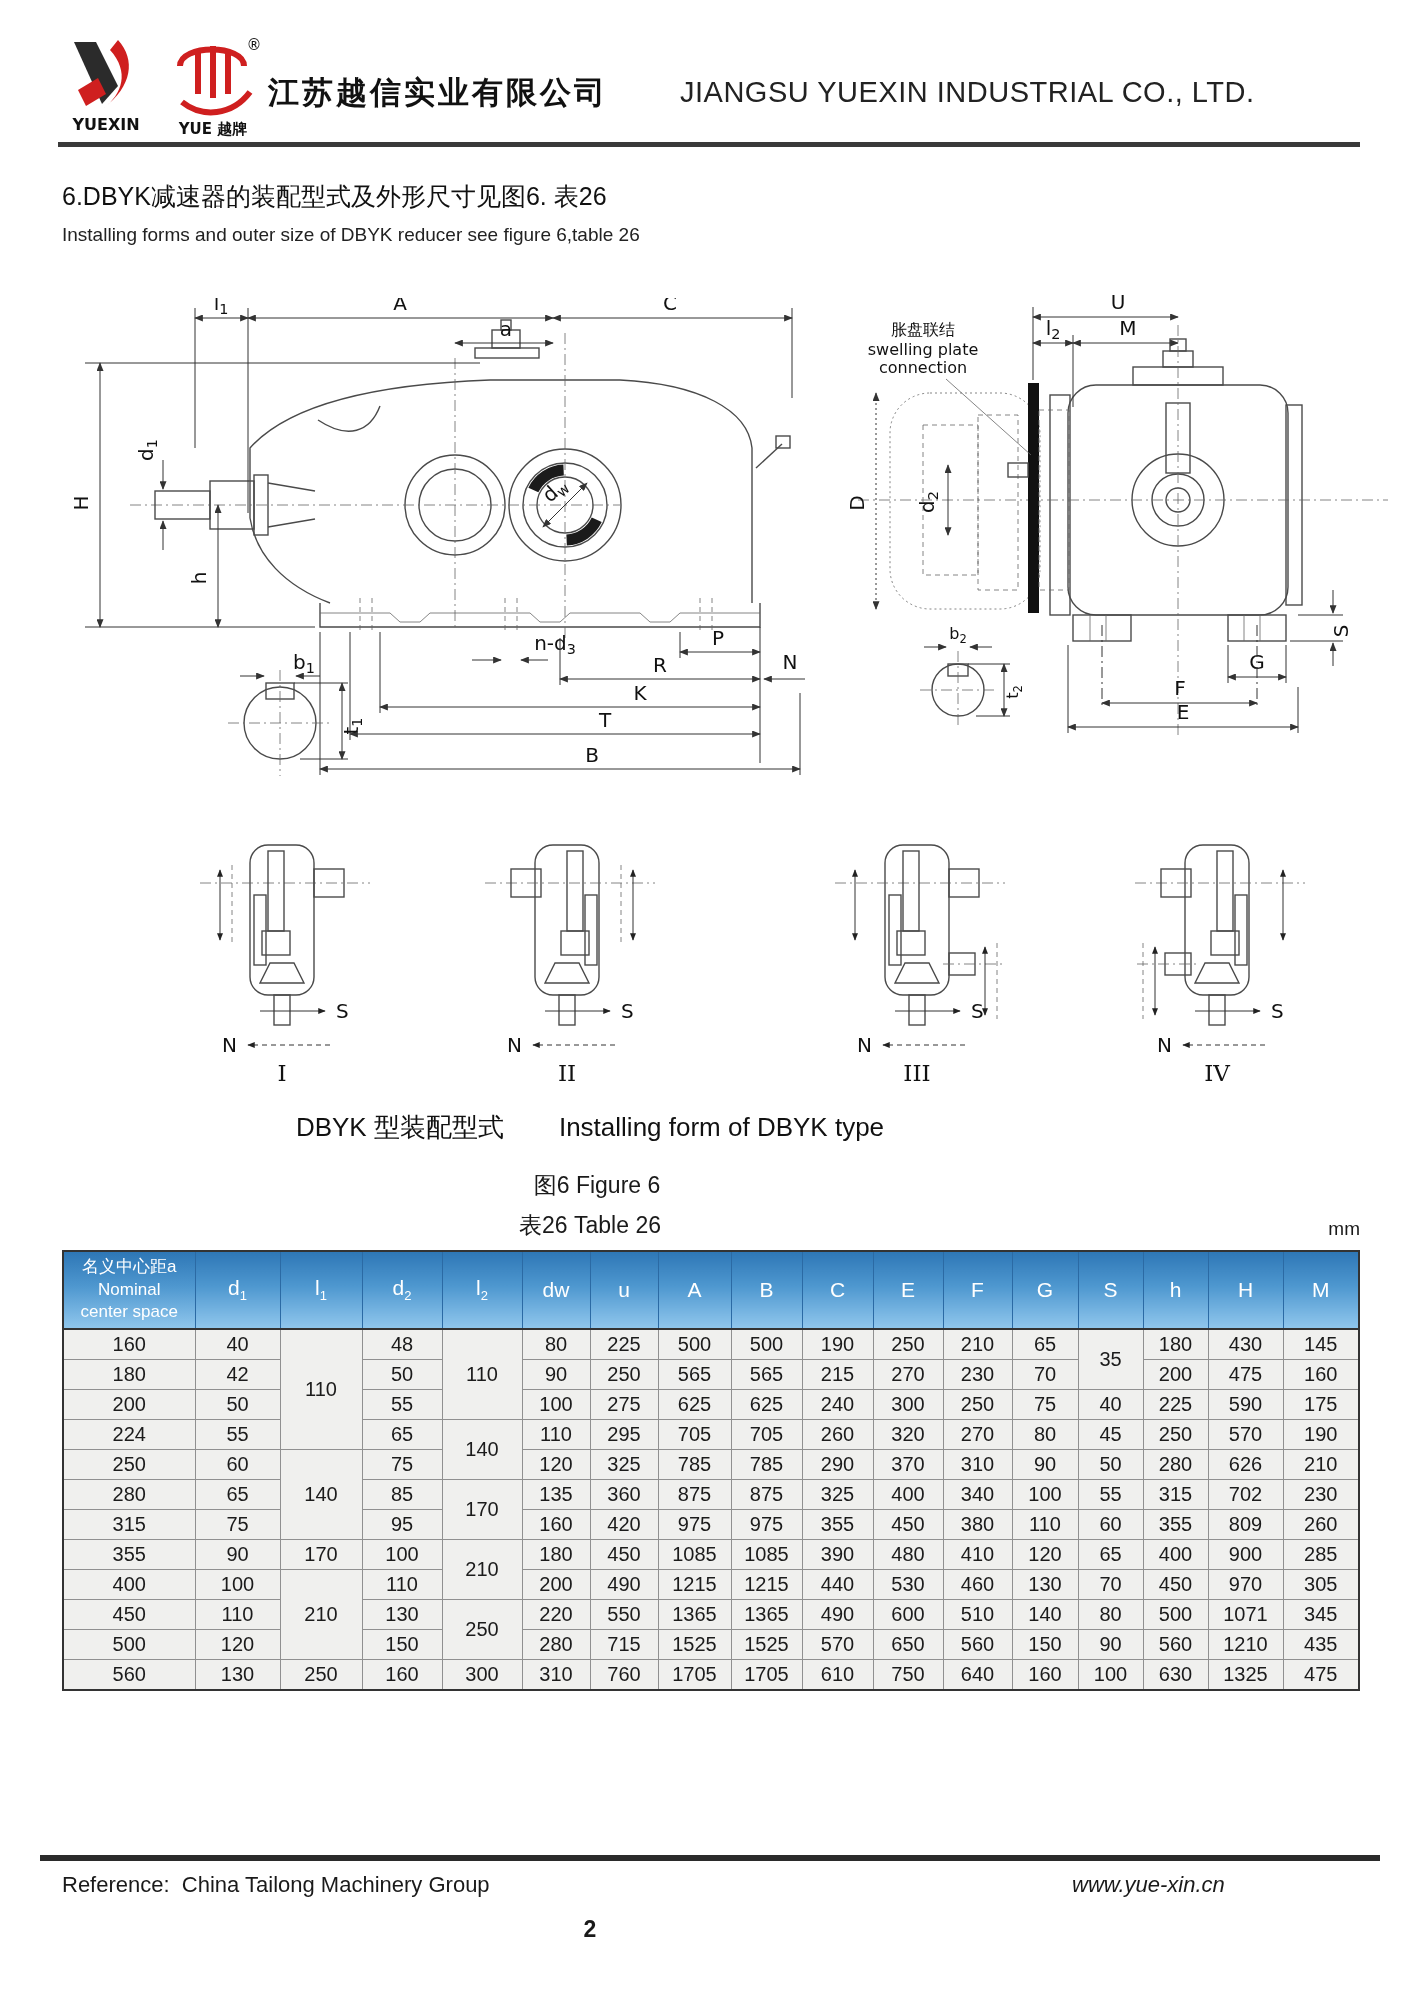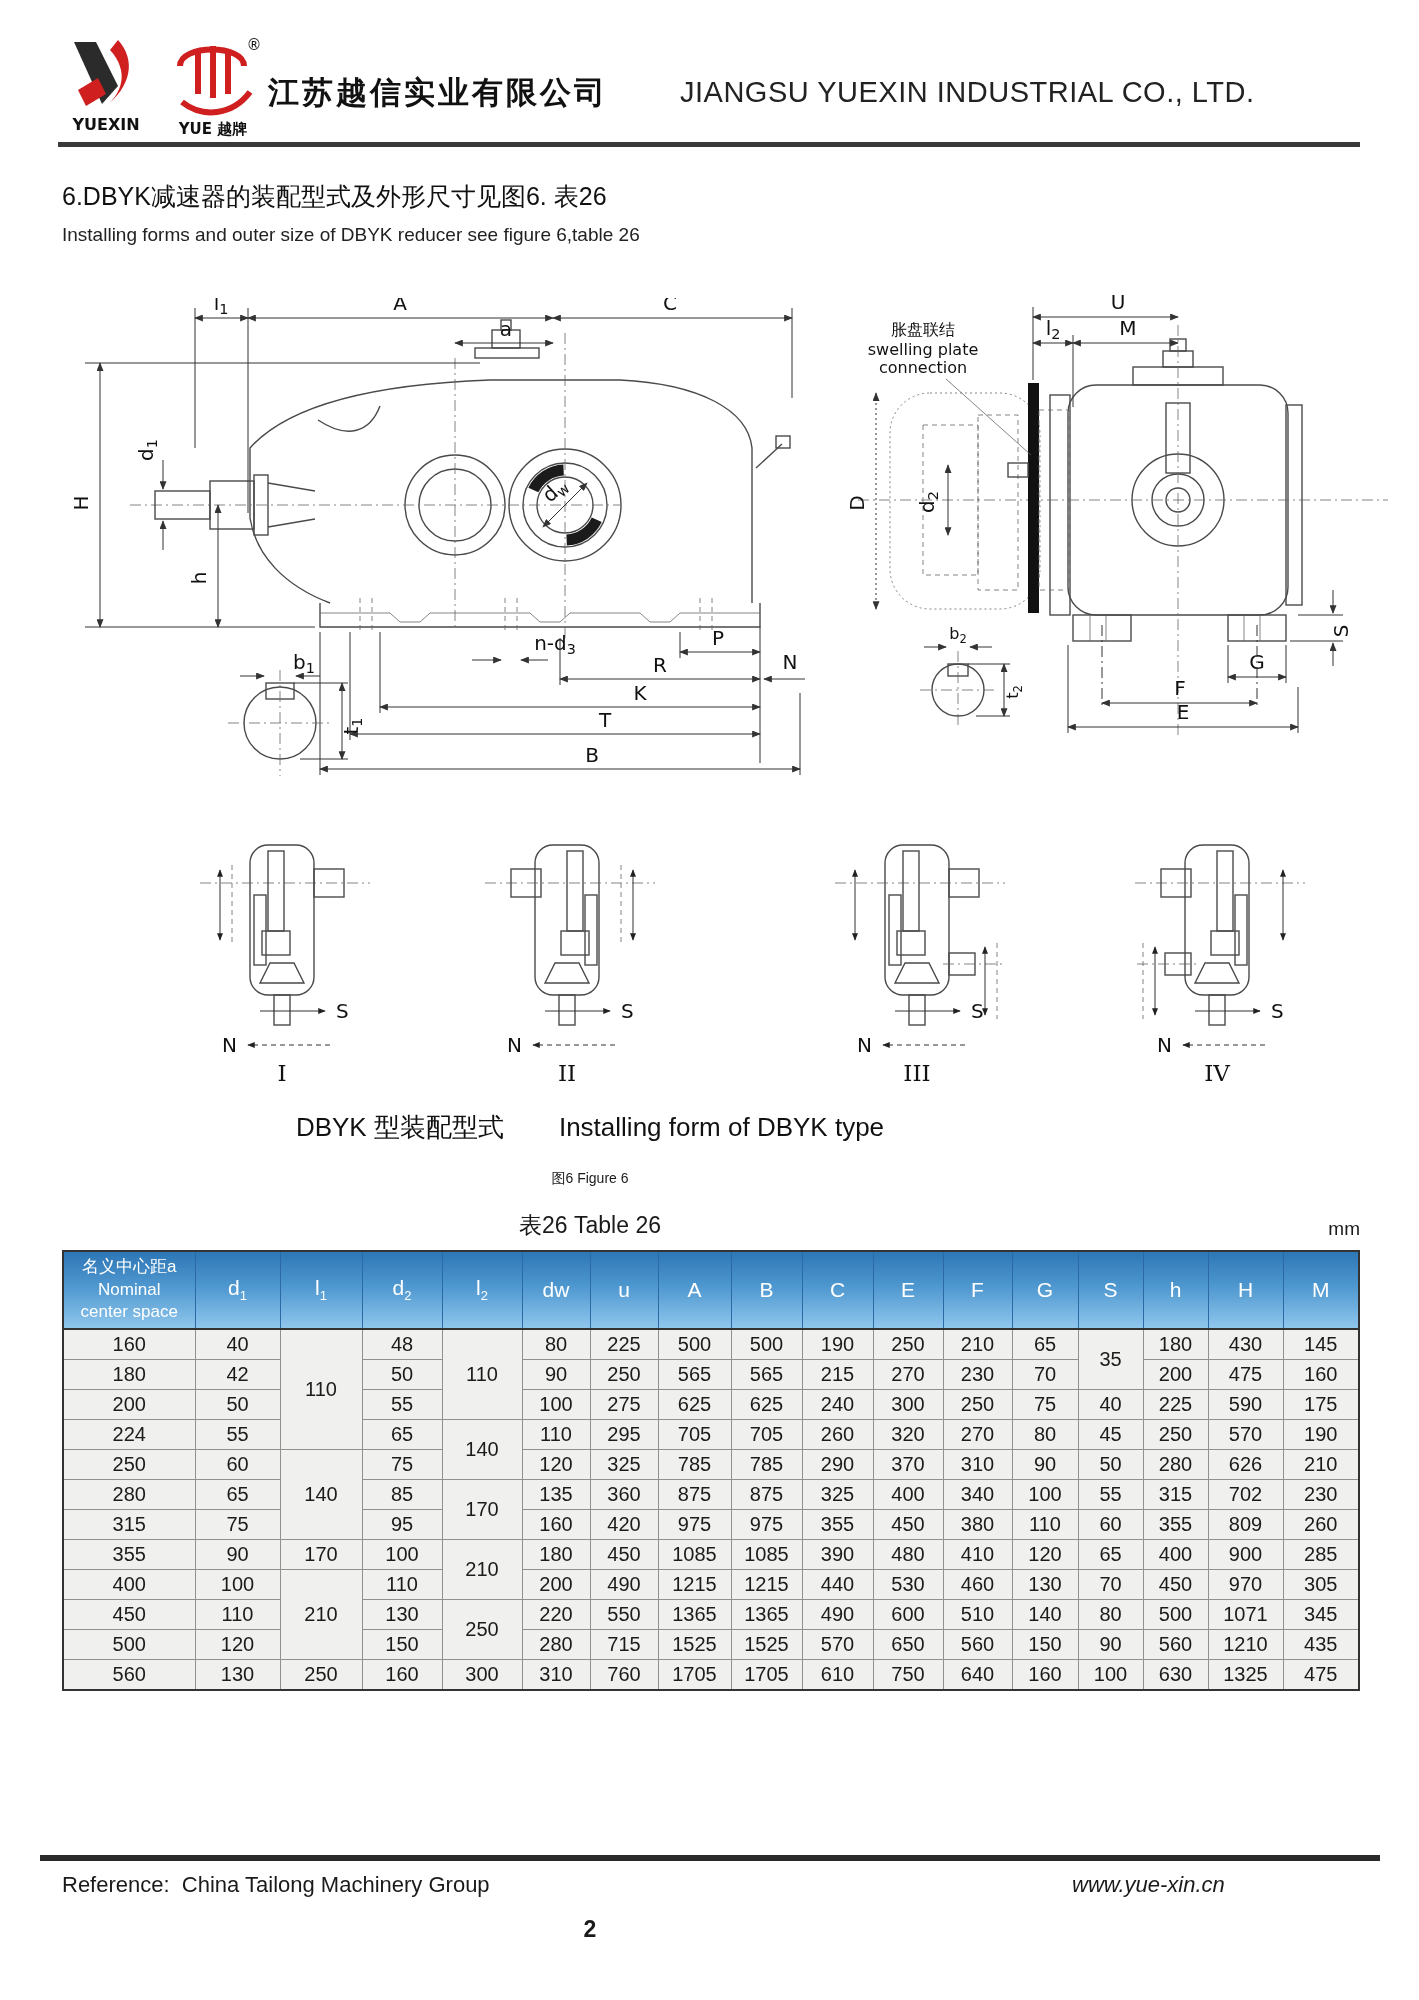--- a/index.html
+++ b/index.html
@@ -10,21 +10,21 @@
   #company-cn{left:268px;top:72px;font-size:31px;font-weight:bold;letter-spacing:3px;color:#111;}
   #company-en{left:680px;top:76px;font-size:29px;color:#222;letter-spacing:.5px;}
   #header-rule{left:58px;top:142px;width:1302px;height:5px;background:#3a3a3a;}
   
   #sec-cn{left:62px;top:180px;font-size:25px;color:#111;}
   #sec-en{left:62px;top:224px;font-size:19px;color:#222;}
   
   .centerline{left:0;top:0;width:1180px;text-align:center;}
   #caption-row{top:1110px;font-size:26px;color:#111;}
   #caption-row .gap{display:inline-block;width:55px;}
-  #figure-label{top:1170px;font-size:14px;}
+  #figure-label{top:1170px;font-size:23px;padding-left:7px;}
   #table-title{top:1210px;font-size:23px;}
   #mm-unit{left:1270px;top:1218px;width:90px;text-align:right;font-size:19px;}
   
   #dim-table{border-collapse:collapse;table-layout:fixed;width:1296px;padding-left:13px;}
   #dim-table{border:2px solid #333;}
   #dim-table td,#dim-table th{border:1px solid #909090;padding:0;text-align:center;vertical-align:middle;}
   #dim-table thead th{background:linear-gradient(180deg,#2e77b6 0%,#4e97cf 45%,#7ab7e3 82%,#8fc6ec 100%);
       color:#fff;font-weight:normal;font-size:21px;border:1px solid #2b6aa4;border-bottom:2px solid #333;height:76px;}
   #dim-table thead th sub{font-size:13px;}
   #dim-table thead th.col0{font-size:17px;line-height:1.35;}

